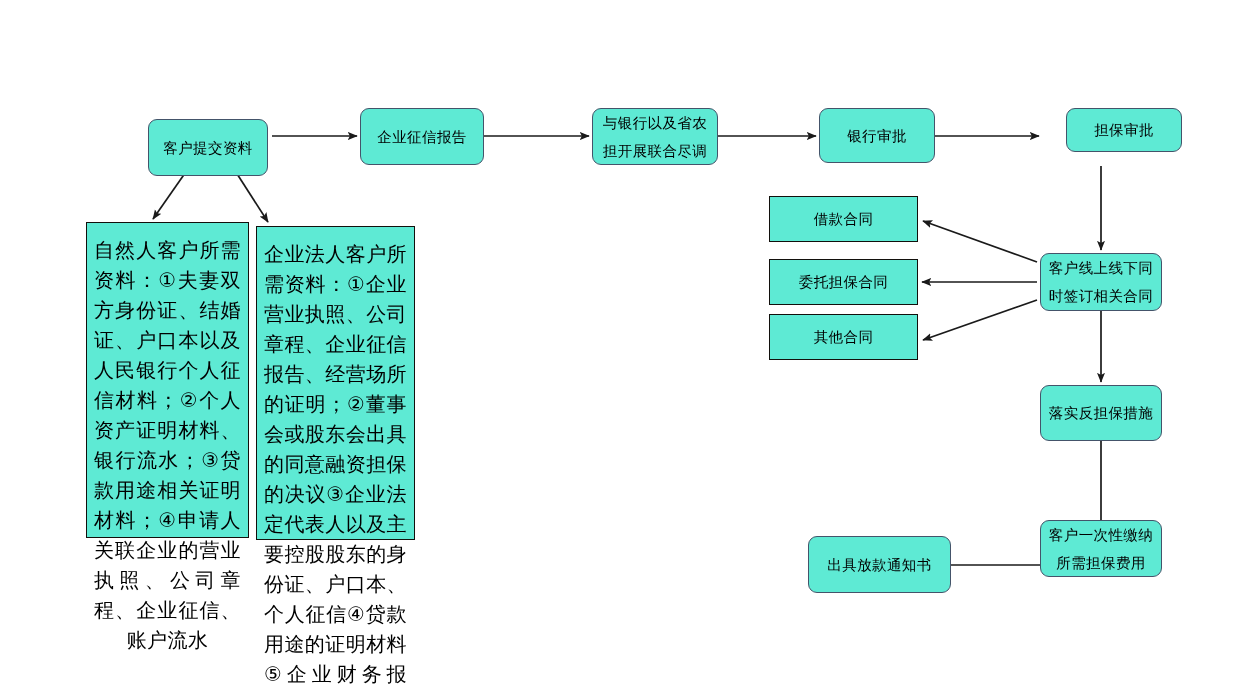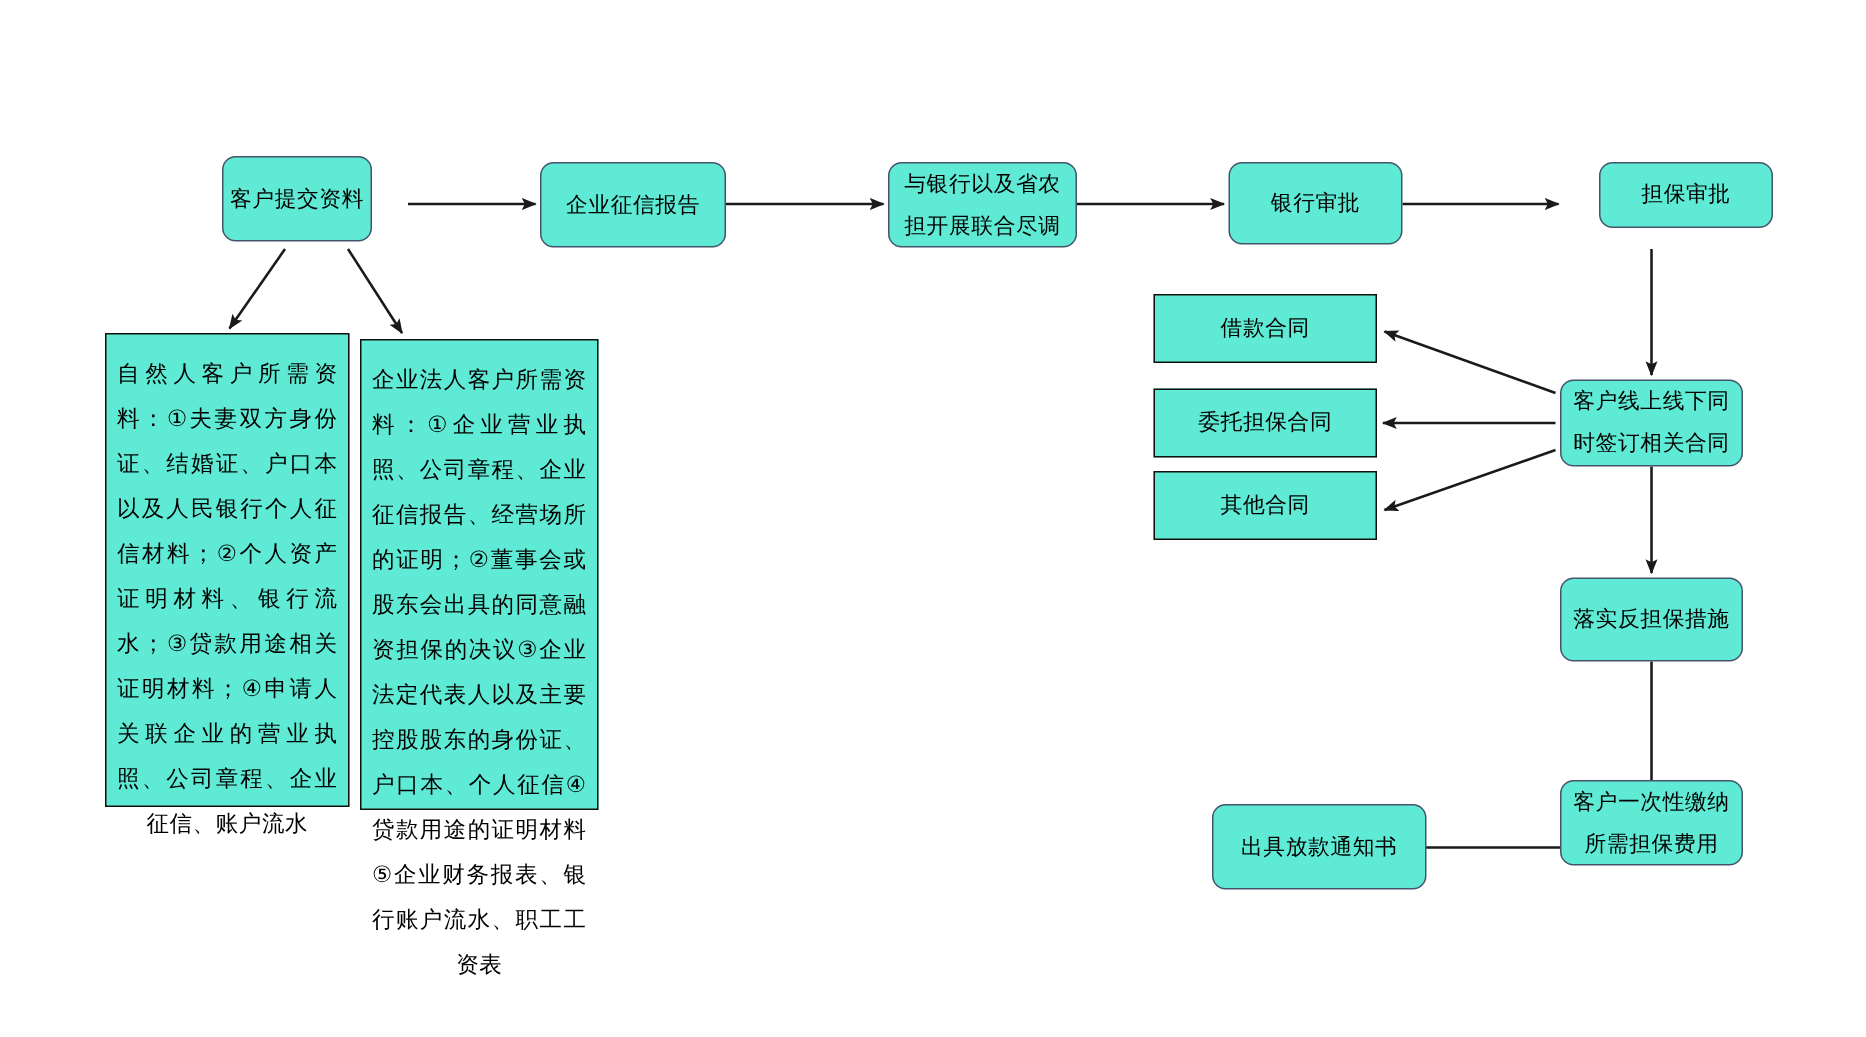--- a/index.html
+++ b/index.html
@@ -46,26 +46,27 @@
   }
   .node.rect {
     border: 1.4px solid #12100c;
     border-radius: 0;
   }
   .node.detail {
     border: 1.4px solid #12100c;
     border-radius: 0;
     align-items: flex-start;
     justify-content: center;
-    font-size: 15px;
+    font-size: 20px;
     line-height: 30px;
     padding: 12px 7px 6px 7px;
     text-align: justify;
     text-align-last: center;
     white-space: pre-line;
+    margin-left: 16px;
   }
 </style>
 </head>
 <body>
 
 <div id="canvas">
 
   <svg id="wires" viewBox="0 0 1244 691" width="1244" height="691">
     <defs>
       <marker id="ah" markerWidth="11" markerHeight="11" refX="9.2" refY="4" orient="auto" markerUnits="userSpaceOnUse">
@@ -82,21 +83,21 @@
       <line x1="1101" y1="166" x2="1101" y2="250"></line>
       <line x1="1037" y1="262" x2="923" y2="221"></line>
       <line x1="1037" y1="282" x2="922" y2="282"></line>
       <line x1="1037" y1="300" x2="923" y2="340"></line>
       <line x1="1101" y1="311" x2="1101" y2="382"></line>
       <line x1="1101" y1="441" x2="1101" y2="533"></line>
       <line x1="1040" y1="565" x2="935" y2="565"></line>
     </g>
   </svg>
 
-  <div class="node round" style="left:148px;top:104px;width:100px;height:57px;text-align:right;">客户提交资料</div>
+  <div class="node round" style="left:148px;top:119px;width:120px;height:57px;text-align:right;">客户提交资料</div>
 
   <div class="node round" style="left:360px;top:108px;width:124px;height:57px;">企业征信报告</div>
 
   <div class="node round" style="left:592px;top:108px;width:126px;height:57px;">与银行以及省农
 担开展联合尽调</div>
 
   <div class="node round" style="left:819px;top:108px;width:116px;height:55px;">银行审批</div>
 
   <div class="node round" style="left:1042px;top:108px;width:116px;height:44px;margin-left:24px;">担保审批</div>
 

